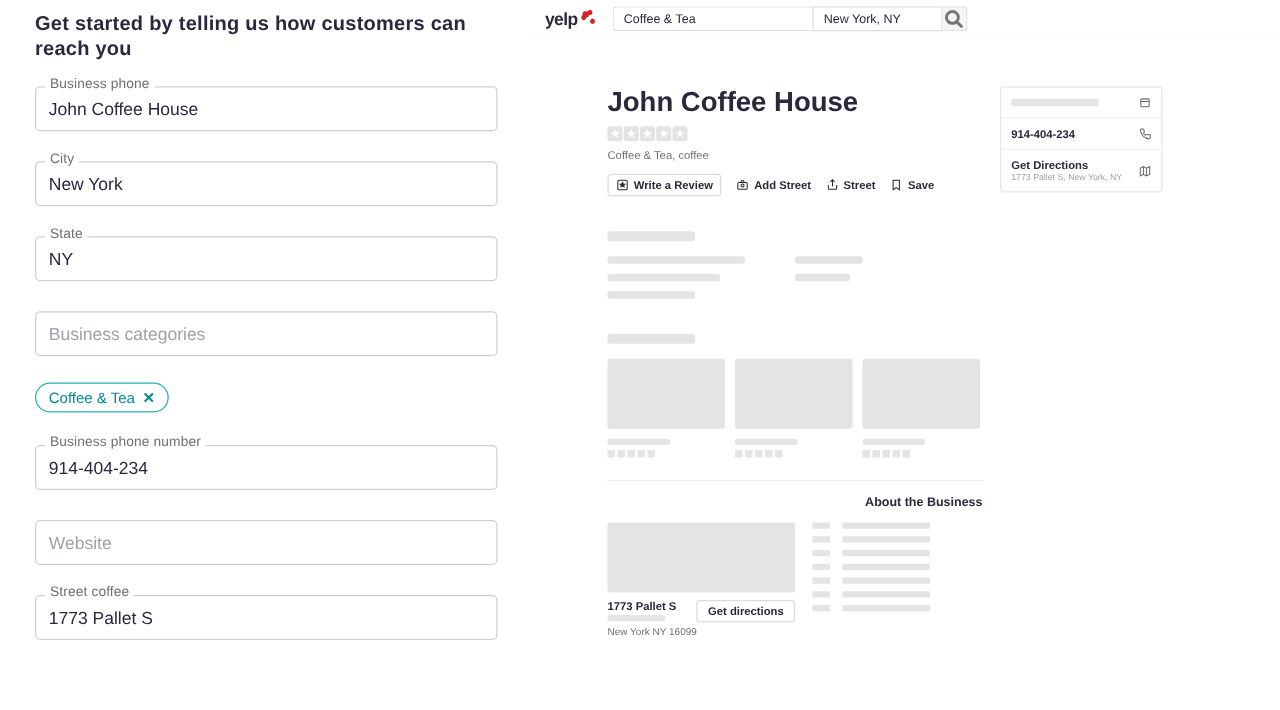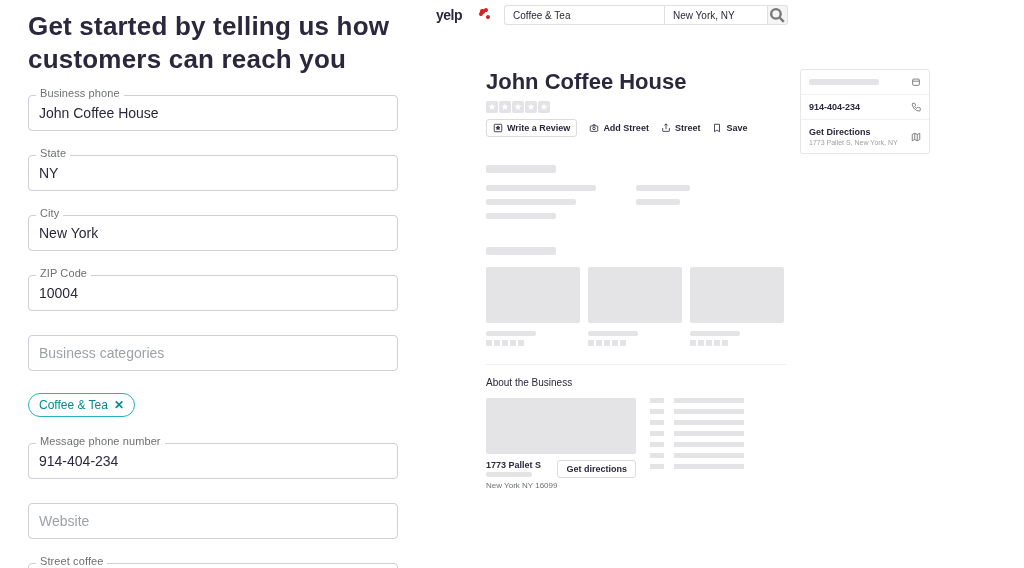--- a/index.html
+++ b/index.html
@@ -1,40 +1,40 @@
 <!DOCTYPE html>
 <html><head>
 <meta charset="utf-8">
 <style>
   * { box-sizing: border-box; margin: 0; padding: 0; font-family: -apple-system, BlinkMacSystemFont, "Segoe UI", Helvetica, Arial, sans-serif; }
   body { display: flex; width: 1024px; height: 568px; overflow: hidden; background: #fff; }
   .left { width: 424px; padding: 10px 28px 0 28px; overflow: hidden; }
   .right { width: 600px; background: #f2f2f2; overflow: hidden; position: relative; }
-  .title { font-size: 26px; font-weight: 800; color: #2b273c; line-height: 1.28; margin-bottom: 18px; letter-spacing: 0.2px; }
+  .title { font-size: 16px; font-weight: 800; color: #2b273c; line-height: 1.28; margin-bottom: 18px; letter-spacing: 0.2px; }
   .field { position: relative; width: 370px; height: 36px; margin-bottom: 24px; }
   .field input {
     width: 100%; height: 36px; border: 1px solid #cfcfd7; border-radius: 4px;
     padding: 0 10px; font-size: 14px; color: #2b273c; outline: none; background: #fff;
   }
   .field input::placeholder { color: #9da2a6; }
   .field .floating {
     position: absolute; top: -8px; left: 8px; background: #fff; padding: 0 4px;
     font-size: 11px; color: #6e7071; letter-spacing: 0.1px;
   }
   .chip {
     display: inline-flex; align-items: center; gap: 6px;
     border: 1px solid #24b1ba; color: #038a91; background: #fff;
     border-radius: 14px; font-size: 12px; padding: 4px 10px; margin-top: -12px; margin-bottom: 26px;
     cursor: pointer;
   }
   .chip .x { font-weight: 700; color: #038a91; }
 
   
   .header { background: #fff; height: 30px; display: flex; align-items: center; padding: 0 12px 0 12px; }
-  .logo { display: flex; align-items: center; gap: 18px; }
+  .logo { display: flex; align-items: center; gap: 4px; }
   .logo-word { font-weight: 800; font-size: 14px; color: #2b273c; letter-spacing: -0.5px; }
   .burst { width: 12px; height: 12px; position: relative; }
   .burst span {
     position: absolute; width: 5px; height: 5px; background: #d32323; border-radius: 2px;
   }
   .burst span:nth-child(1){ top:3px; left:-1px; transform: rotate(45deg); width:4px; height:4px;}
   .burst span:nth-child(2){ top:-1px; left:4px; transform: rotate(45deg); width:4px; height:4px;}
   .burst span:nth-child(3){ top:6px; left:6px; transform: rotate(45deg); width:4px; height:4px;}
   .burst span:nth-child(4){ top:0px; left:0px; transform: rotate(0deg); width:5px; height:5px; background:#d32323;}
   .search { display: flex; margin-left: 12px; }
@@ -66,21 +66,21 @@
   .ic svg { width: 100%; height: 100%; display:block;}
 
   .skel { background: #e4e4e6; border-radius: 2px;}
   .thumbs { display: flex; gap: 8px; margin-bottom: 8px;}
   .thumb { width: 94px; height: 56px; background: #e4e4e6; border-radius: 2px;}
   .tmeta { display: flex; gap: 8px; margin-bottom: 18px;}
   .tm { width: 94px;}
   .sq { display:flex; gap:2px; margin-top:4px;}
   .sq i{ width:6px; height:6px; background:#e4e4e6; display:block;}
   .hr { height:1px; background:#eeeef0; margin: 0 0 12px 0;}
-  .sec-title { font-size: 10px; font-weight:400; color:#2b273c; margin-bottom: 10px;}
+  .sec-title { font-size: 10px; font-weight:700; color:#2b273c; margin-bottom: 10px; text-align: right;}
   .about { display:flex; gap: 14px;}
   .ab-left { width: 150px;}
   .ab-right { flex:1;}
   .ab-img { width: 150px; height: 56px; background:#e4e4e6; border-radius:2px; margin-bottom:6px;}
   .addr { font-size: 9px; font-weight:700; color:#2b273c;}
   .addr2 { font-size: 8px; color:#6e7071;}
   .get-dir { display:inline-block; border:1px solid #dcdcde; border-radius:3px; padding:3px 8px; font-size:9px; font-weight:700; color:#2b273c;}
   .ab-rows { display:flex; gap:10px;}
   .ab-col1 i{ display:block; width:14px; height:5px; background:#e4e4e6; margin-bottom:6px;}
   .ab-col2 i{ display:block; width:70px; height:5px; background:#e4e4e6; margin-bottom:6px;}
@@ -90,45 +90,41 @@
 
 <div class="left">
   <h1 class="title">Get started by telling us how customers can reach you</h1>
 
   <div class="field">
     <span class="floating">Business phone</span>
     <input type="text" value="John Coffee House" style="">
   </div>
 
   <div class="field">
+    <span class="floating">City</span>
+    <input type="text" value="New York" style="">
+  </div>
+
+  <div class="field">
     <span class="floating">State</span>
     <input type="text" value="NY" style="">
   </div>
 
-  <div class="field">
-    <span class="floating">City</span>
-    <input type="text" value="New York" style="">
-  </div>
-
-  <div class="field">
-    <span class="floating">ZIP Code</span>
-    <input type="text" value="10004" style="">
-  </div>
 
   <div class="field">
     <input type="text" placeholder="Business categories" style="">
   </div>
 
   <div class="chip">
     <span>Coffee &amp; Tea</span>
     <span class="x">✕</span>
   </div>
 
   <div class="field">
-    <span class="floating">Message phone number</span>
+    <span class="floating">Business phone number</span>
     <input type="text" value="914-404-234" style="">
   </div>
 
   <div class="field">
     <input type="text" placeholder="Website" style="">
   </div>
 
   <div class="field">
     <span class="floating">Street coffee</span>
     <input type="text" value="1773 Pallet S" style="">
@@ -164,20 +160,21 @@
     <div class="content">
       <div class="main">
         <h2 class="biz-title">John Coffee House</h2>
         <div class="stars">
           <span class="s"></span>
           <span class="s"></span>
           <span class="s"></span>
           <span class="s"></span>
           <span class="s"></span>
         </div>
+        <div class="cats">Coffee &amp; Tea, coffee</div>
         <div class="acts">
           <div class="act primary">
             <span class="ic">
                 <svg viewBox="0 0 24 24" fill="none" stroke="currentColor" stroke-width="2">
                   <rect x="3" y="3" width="18" height="18" rx="2"></rect>
                   <path d="M12 7l1.5 3 3 .5-2 2 .5 3L12 14l-3 1.5.5-3-2-2 3-.5z" fill="currentColor"></path>
                 </svg>
               </span>
             <span>Write a Review</span>
           </div>

